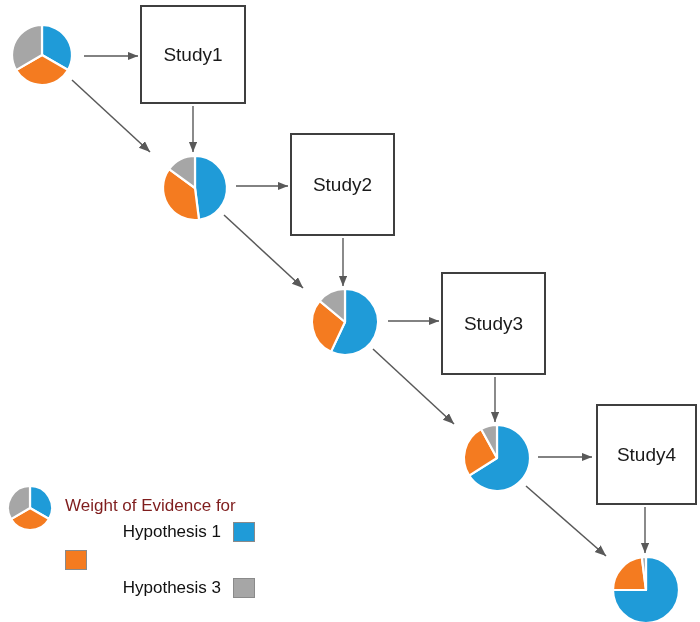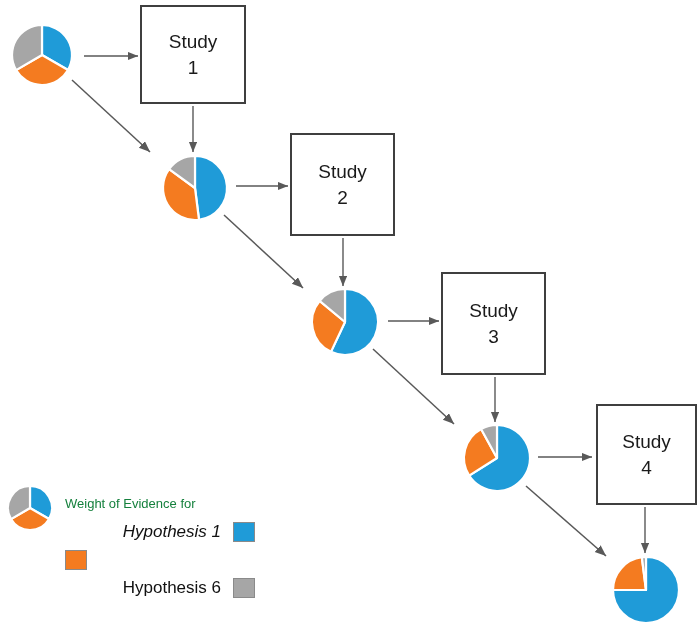--- a/index.html
+++ b/index.html
@@ -20,21 +20,21 @@
     left: 0;
     width: 700px;
     height: 622px;
   }
   .study-box {
     position: absolute;
     box-sizing: border-box;
     background: #ffffff;
     border: 2px solid #3f3f3f;
     display: flex;
-    flex-direction: column;
+    flex-direction: row;
     align-items: center;
     justify-content: center;
     color: #1a1a1a;
     font-size: 19px;
     line-height: 1.32;
     font-family: "Liberation Sans", sans-serif;
   }
   .study-box .ttl { display: block; }
   .study-box .num { display: block; }
 
@@ -42,22 +42,22 @@
     position: absolute;
     left: 8px;
     top: 484px;
     width: 250px;
     height: 130px;
   }
   .legend-title {
     position: absolute;
     left: 57px;
     top: 12px;
-    font-size: 13px;
-    color: #15803d;
+    font-size: 17px;
+    color: #7f1d1d;
     white-space: nowrap;
     font-family: "Liberation Sans", sans-serif;
   }
   .legend-row {
     position: absolute;
     left: 57px;
     display: flex;
     align-items: center;
     width: 190px;
   }
@@ -152,25 +152,25 @@
     </div>
     <div class="study-box" style="left: 596px; top: 404px; width: 101px; height: 101px;">
       <span class="ttl">Study</span>
       <span class="num">4</span>
     </div>
   </div>
 
 <div class="legend">
   <div class="legend-title">Weight of Evidence for</div>
   <div id="legend-rows">
-      <div class="legend-row" style="top: 38px; font-style: italic;">
+      <div class="legend-row" style="top: 38px;">
         <span class="legend-label">Hypothesis 1</span>
         <span class="legend-swatch" style="background: rgb(31, 155, 216);"></span>
       </div>
       <div class="legend-row" style="top: 66px;">
         <span class="legend-swatch" style="background: rgb(244, 123, 32);"></span>
       </div>
       <div class="legend-row" style="top: 94px;">
-        <span class="legend-label">Hypothesis 6</span>
+        <span class="legend-label">Hypothesis 3</span>
         <span class="legend-swatch" style="background: rgb(166, 166, 166);"></span>
       </div>
     </div>
 </div>
 
 </body></html>

